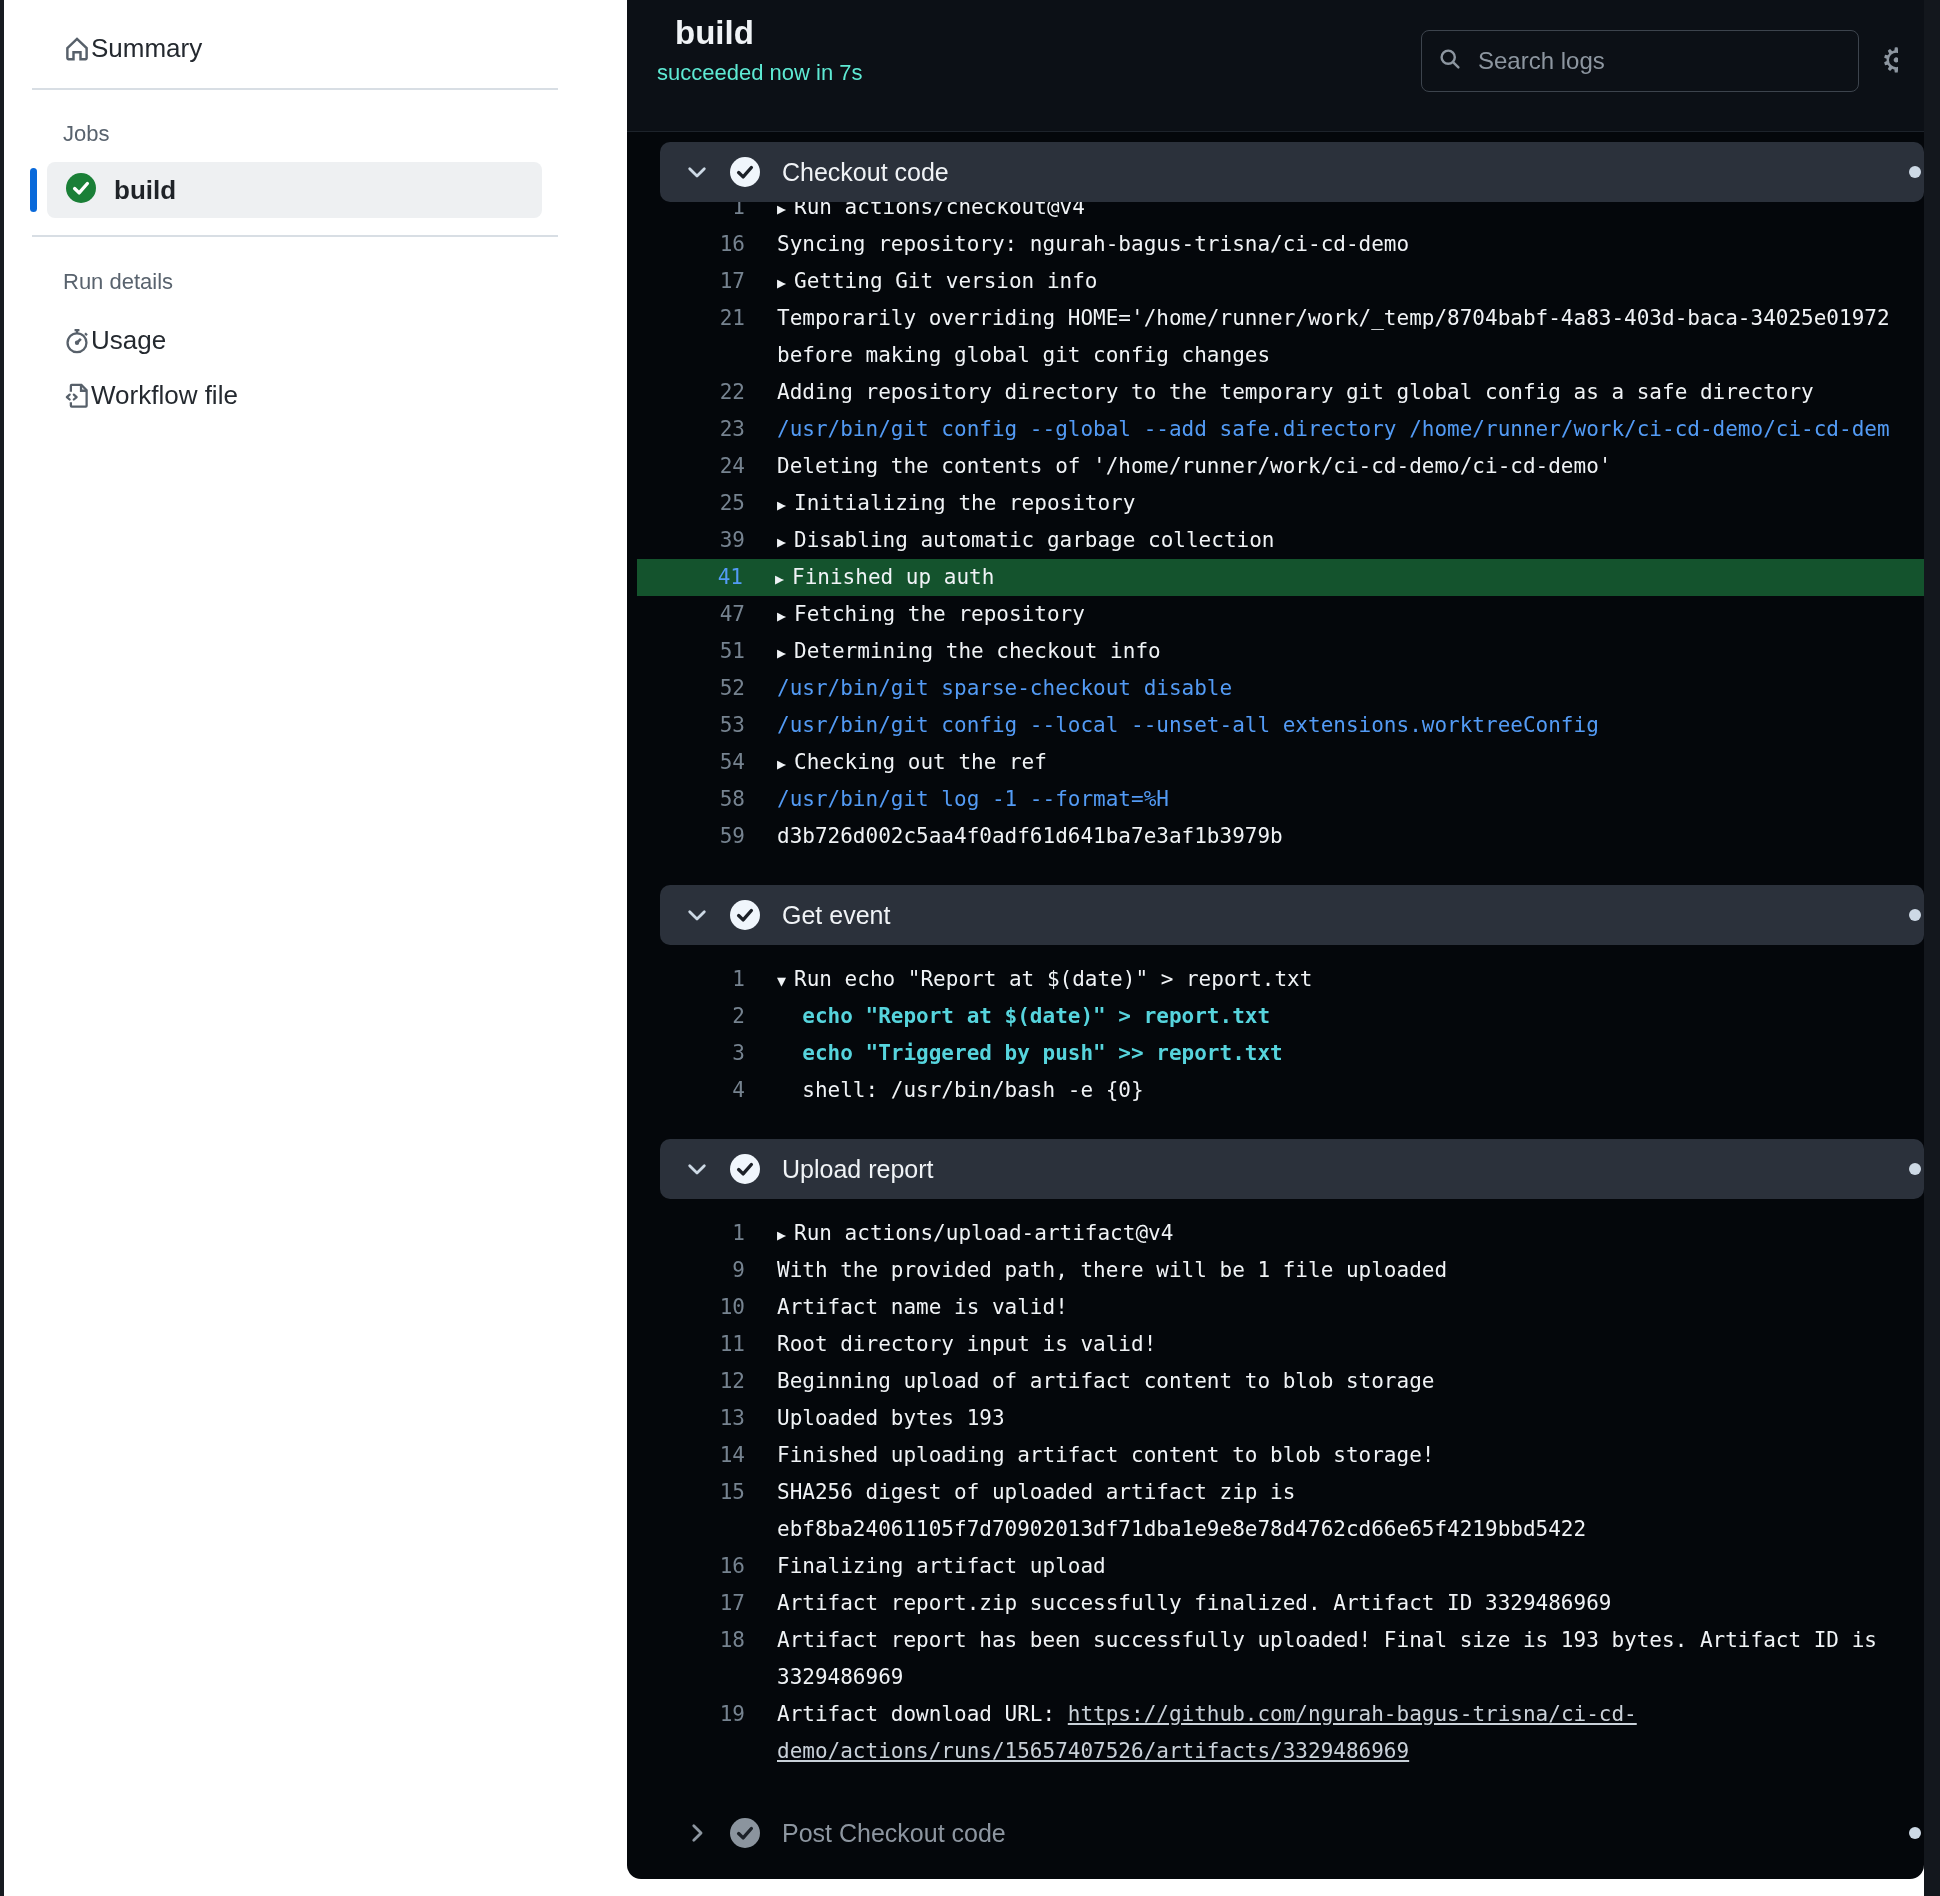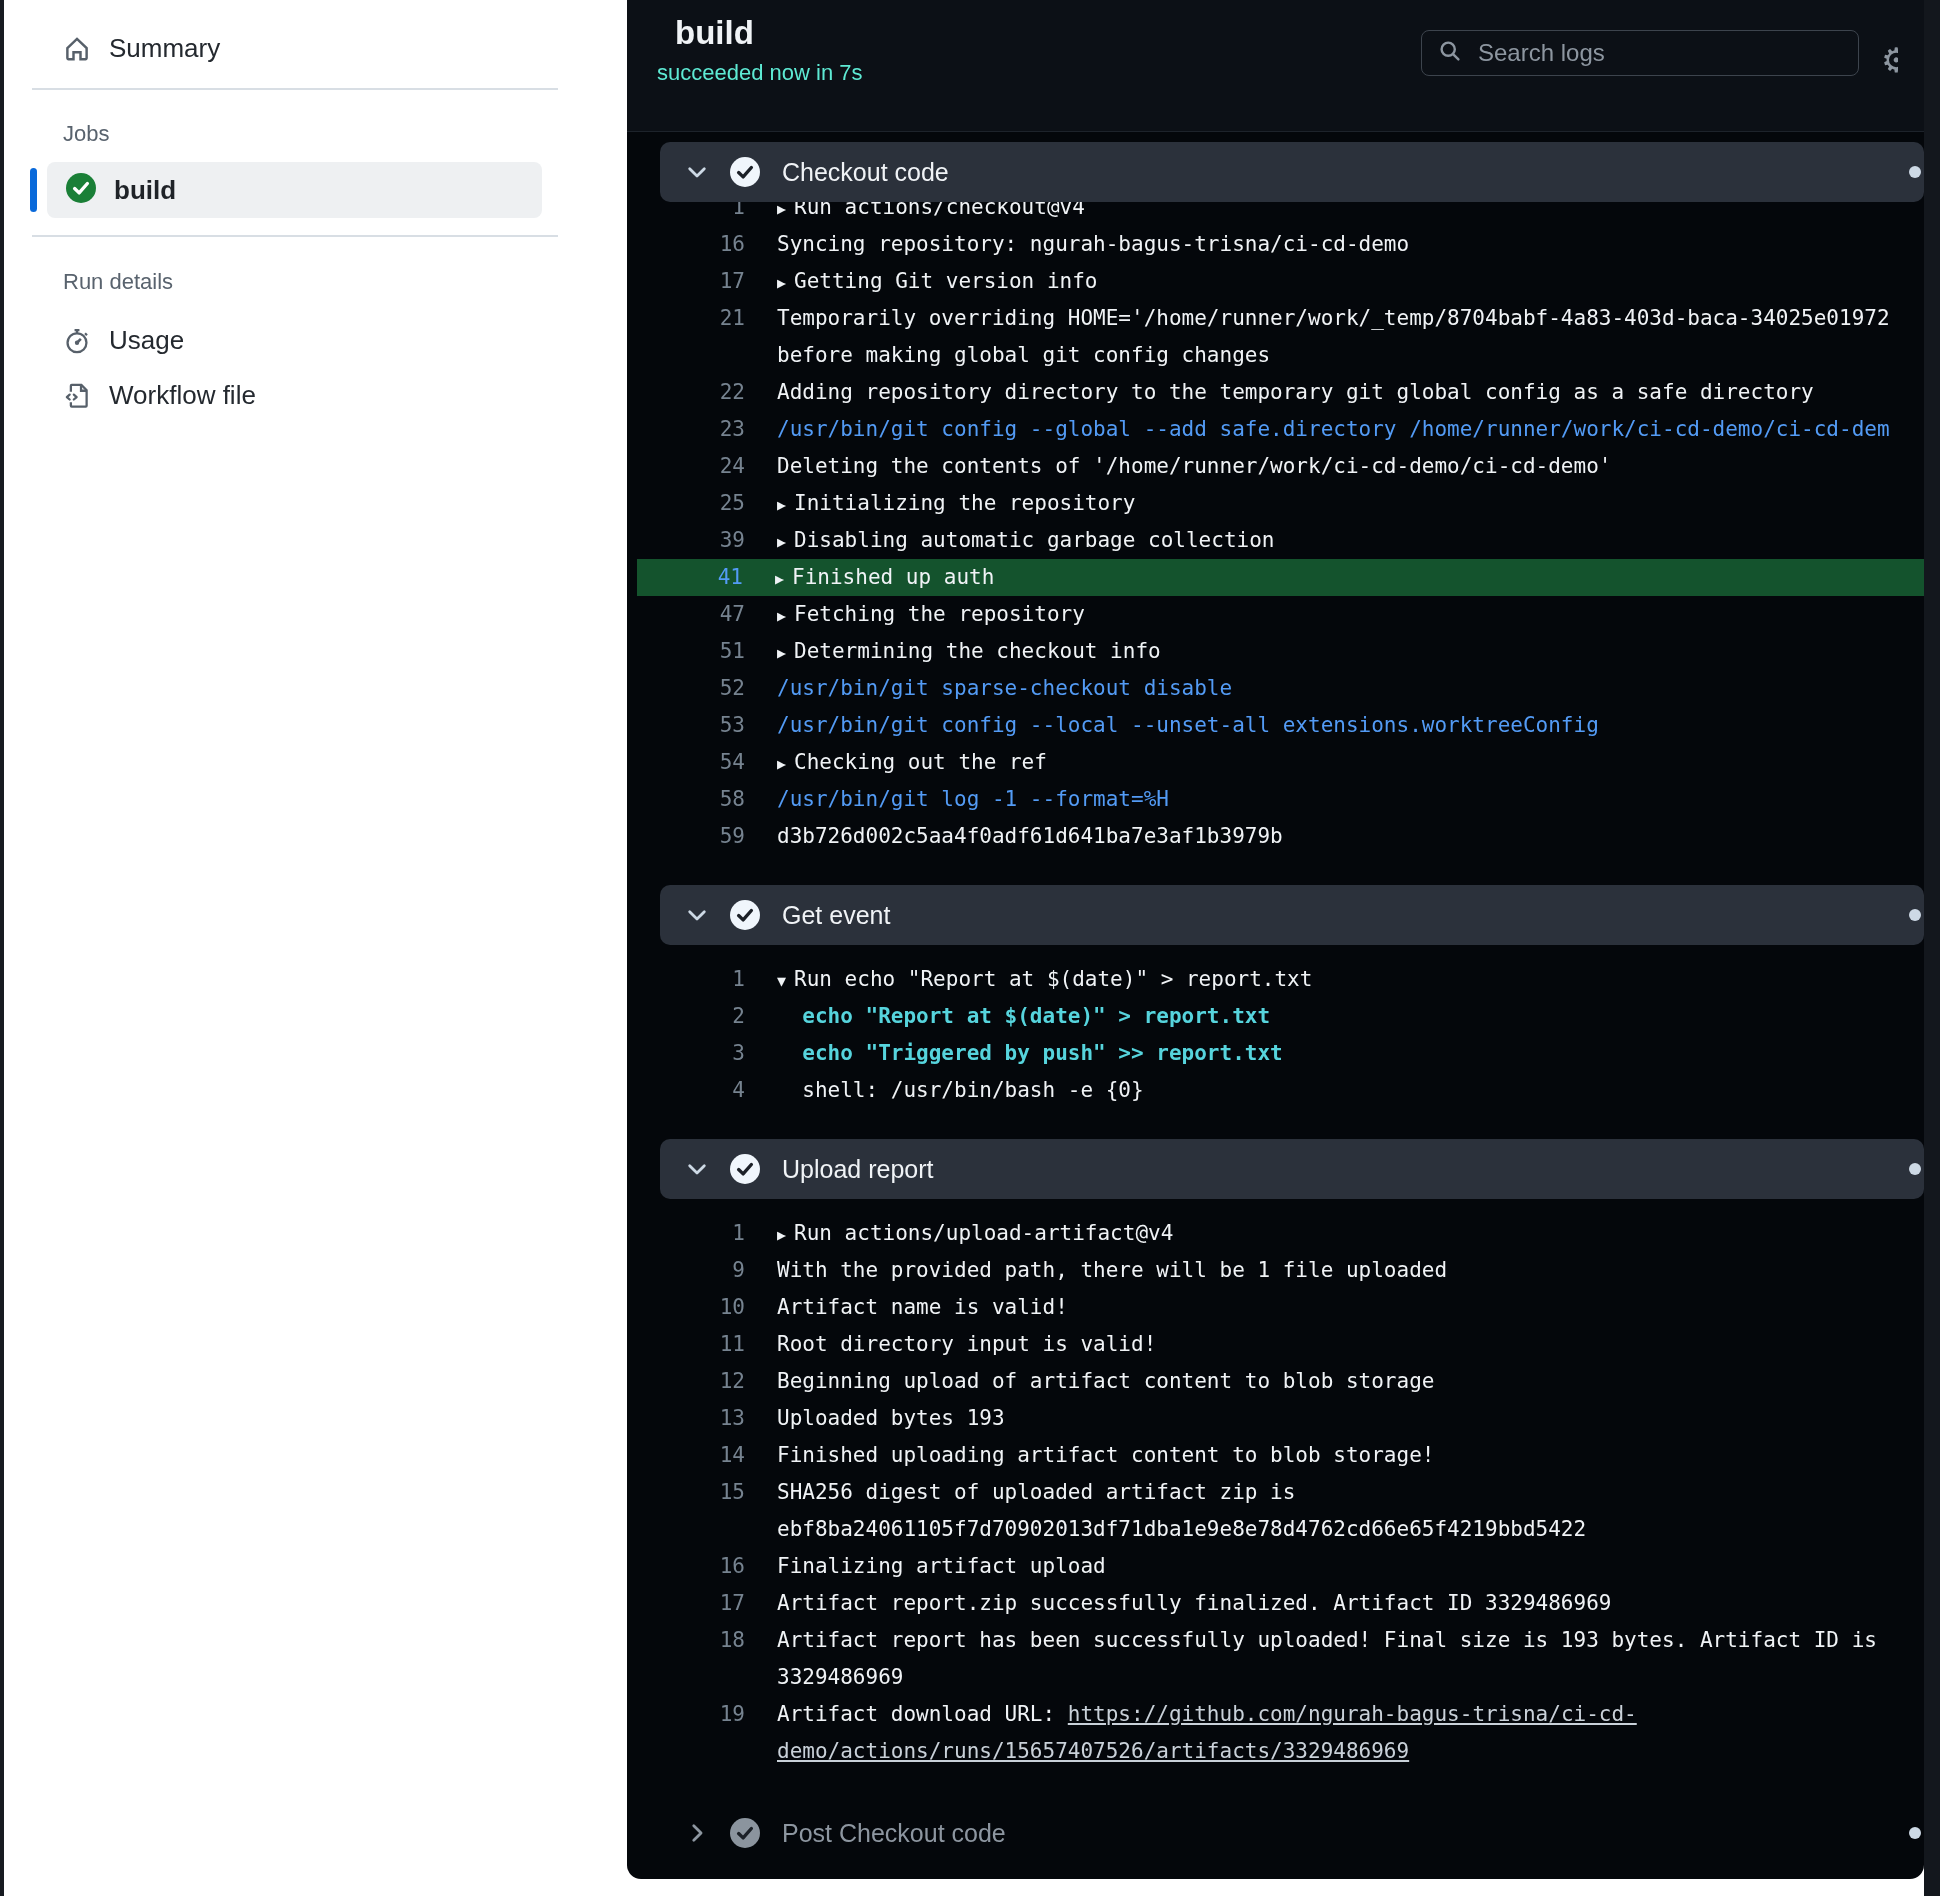--- a/index.html
+++ b/index.html
@@ -7,39 +7,39 @@
   body {
     width:1940px; height:1896px; position:relative; overflow:hidden;
     background:#ffffff; font-family:"Liberation Sans", sans-serif;
   }
 
   
   .win-edge { position:absolute; left:0; top:0; width:4px; height:1896px; background:#171b21; }
 
   
   .sidebar { position:absolute; left:4px; top:0; width:623px; height:1896px; background:#ffffff; }
-  .side-item { position:absolute; display:flex; align-items:center; gap:18px;
+  .side-item { position:absolute; display:flex; align-items:center; 
                color:#24292f; font-size:26px; cursor:pointer; }
   .side-item .ic { width:28px; height:28px; flex:none; display:flex; align-items:center; justify-content:center; }
   .group-label { position:absolute; font-size:22px; font-weight:400; color:#59636e; }
   .divider { position:absolute; left:28px; width:526px; height:2px; background:#d8dee4; }
   .job-pill { position:absolute; left:43px; top:162px; width:495px; height:56px;
               background:#eef0f2; border-radius:8px; display:flex; align-items:center;
               padding-left:19px; gap:18px; cursor:pointer; }
   .job-pill .label { font-size:26px; font-weight:700; color:#1f2328; }
   .accent-bar { position:absolute; left:26px; top:168px; width:7px; height:44px;
                 border-radius:4px; background:var(--c-accent,#0969da); }
 
   
   .panel { position:absolute; left:627px; top:0; width:1297px; height:1879px;
            background:#04070b; border-radius:0 0 14px 14px; overflow:hidden; }
   .band { position:relative; height:132px; background:#0c1016; border-bottom:1px solid #1d232b; }
   .band .title { position:absolute; left:48px; top:14px; font-size:33px; font-weight:700; color:#f0f3f6; }
   .band .subtitle { position:absolute; left:30px; top:60px; font-size:22px; color:#5eead4; }
-  .search { position:absolute; left:794px; top:30px; width:438px; height:46px;
+  .search { position:absolute; left:794px; top:30px; width:438px; height:62px;
             border:1.5px solid #3d444d; border-radius:8px; display:flex; align-items:center;
             padding:0 16px; gap:14px; background:transparent; }
   .search input { flex:1; background:transparent; border:none; outline:none;
                   font-family:"Liberation Sans",sans-serif; font-size:24px; color:#e6edf3; min-width:0; }
   .search input::placeholder { color:#8d96a0; }
   .gear-clip { position:absolute; left:1254px; top:38px; width:17px; height:44px; overflow:hidden; }
   .gear-clip span { font-size:34px; color:#8d96a0; line-height:44px; }
 
   
   .log { position:relative; padding-left:33px; }

